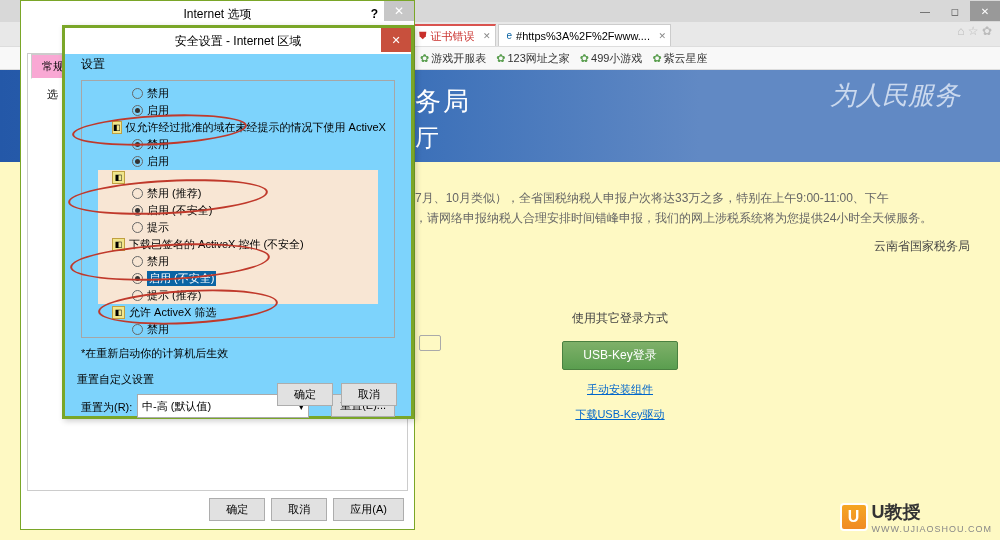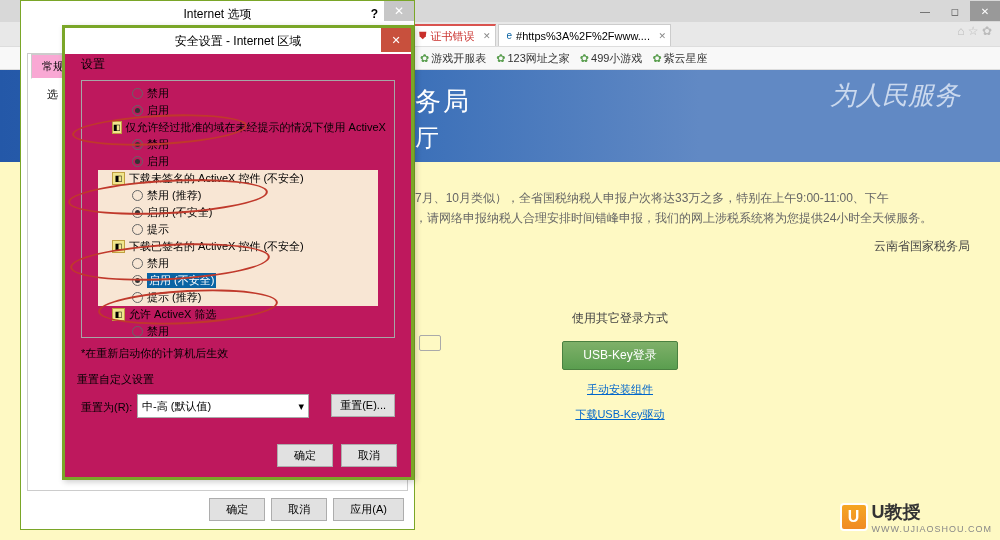--- a/index.html
+++ b/index.html
@@ -25,21 +25,21 @@
 .io-title { height: 26px; background: #fff; display: flex; align-items: center; justify-content: center; position: relative; font-size: 12px; }
 .io-title-help { position: absolute; right: 36px; font-weight: bold; }
 .io-title-close { position: absolute; right: 0; top: 0; width: 30px; height: 20px; background: #c7c7c7; color: #fff; display: flex; align-items: center; justify-content: center; }
 .io-tab { position: absolute; top: 30px; left: 10px; padding: 4px 10px; border: 1px solid #ccc; border-bottom: 1px solid #fff; background: #f9a8d4; font-size: 11px; z-index: 1; margin-top: 23px; }
 .io-body { position: absolute; top: 52px; left: 6px; right: 6px; bottom: 38px; border: 1px solid #ccc; }
 .io-footer { position: absolute; bottom: 8px; right: 10px; display: flex; gap: 6px; }
 .io-btn { padding: 3px 16px; border: 1px solid #adadad; background: #e1e1e1; font-size: 11px; }
 .io-label { position: absolute; top: 86px; left: 26px; font-size: 11px; }
 
 
-.ss-dialog { position: absolute; top: 25px; left: 62px; width: 352px; height: 455px; background: #be185d; border: 3px solid #7aa628; box-shadow: 2px 2px 6px rgba(0,0,0,0.2); z-index: 10; }
+.ss-dialog { position: absolute; top: 25px; left: 62px; width: 352px; height: 394px; background: #7dd3fc; border: 3px solid #7aa628; box-shadow: 2px 2px 6px rgba(0,0,0,0.2); z-index: 10; }
 .ss-title { height: 26px; background: #fff; display: flex; align-items: center; justify-content: center; position: relative; font-size: 12px; }
 .ss-close { position: absolute; right: 0; top: 0; width: 30px; height: 24px; background: #c8503d; color: #fff; display: flex; align-items: center; justify-content: center; font-size: 11px; }
 .ss-set-lbl { position: absolute; top: 28px; left: 16px; }
 .ss-tree { position: absolute; top: 52px; left: 16px; right: 16px; height: 258px; border: 1px solid #a6a6a6; overflow-y: scroll; padding: 4px 16px; }
 .tree-row { display: flex; align-items: center; gap: 4px; padding: 1px 4px 1px 26px; font-size: 11px; white-space: nowrap; }
 .tree-row.hdr { padding-left: 14px; background: #f8e6d4; }
 .tree-row.hdr.plain { background: transparent; }
 .tree-row.opt { padding-left: 34px; }
 .tree-row.hl-orange { background: #f8e6d4; }
 .tree-row.selected .lbl { background: #0a64a4; color: #fff; padding: 0 2px; }
@@ -176,21 +176,20 @@
     <div class="tree-row opt">
         <span class="radio checked"></span>
         <span class="lbl">禁用</span>
       </div>
     <div class="tree-row opt">
         <span class="radio checked"></span>
         <span class="lbl">启用</span>
       </div>
     <div class="tree-row hdr">
         <span class="hdr-icon">◧</span>
-        <span class="lbl">下载未签名的 ActiveX 控件 (不安全)</span>
       </div>
     <div class="tree-row opt hl-orange">
         <span class="radio"></span>
         <span class="lbl">禁用 (推荐)</span>
       </div>
     <div class="tree-row opt hl-orange">
         <span class="radio checked"></span>
         <span class="lbl">启用 (不安全)</span>
       </div>
     <div class="tree-row opt hl-orange">

